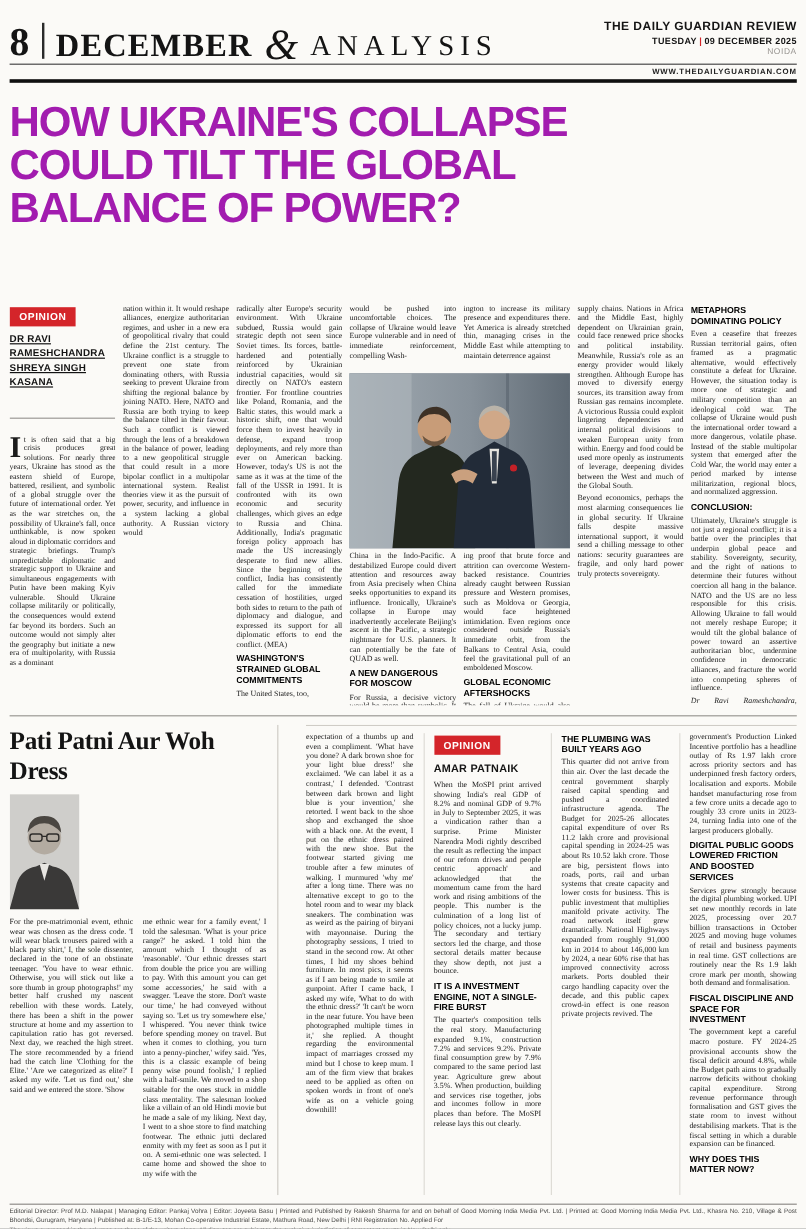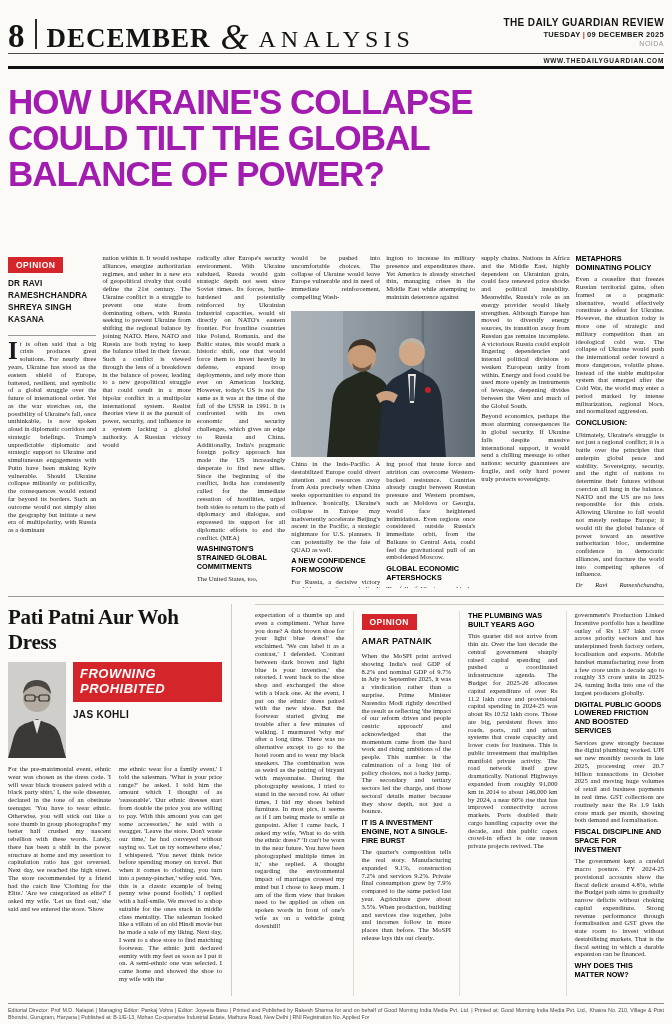--- a/index.html
+++ b/index.html
@@ -40,21 +40,21 @@
   .lead-photo { height:146px; flex:none; margin:3px 0; overflow:hidden; background:#8a949d; }
   .bt { font-size:6.6px; line-height:1.18; text-align:justify; color:#1b1b1b; margin-bottom:3px; }
   .sh { font-family:"Liberation Sans", sans-serif; font-size:7.3px; font-weight:800; line-height:1.22; margin:4px 0 2.5px; color:#000; }
   .sh.first { margin-top:1px; }
   .dropcap { float:left; font-size:25px; line-height:20px; font-weight:700; padding:1px 2px 0 0; }
   .red-box {
     background:#d4252a; color:#fff; font-family:"Liberation Sans", sans-serif;
     font-weight:800; font-size:8.5px; letter-spacing:.5px; padding:3px 8px;
     display:inline-block; margin-bottom:5px;
   }
-  .authors { border-bottom:1px solid #9c9a96; padding-bottom:9px; margin-bottom:4px; }
+  .authors { border-bottom:1px solid #9c9a96; padding-bottom:23px; margin-bottom:14px;text-decoration:underline; }
   .author { font-family:"Liberation Sans", sans-serif; font-size:8.2px; font-weight:800; line-height:1.45; letter-spacing:.2px; }
   .bio { font-style:italic; color:#222; margin-top:3px; }
   
   .section-divider { height:1px; background:#9b9994; margin:8px 0 7px; }
   .bottom { display:flex; gap:23px; height:392px; overflow:hidden; }
   .pati-block { width:224px; flex:none; border-right:1px solid #cfccc6; padding-right:9px; overflow:hidden; }
   .pati-headline { font-size:21px; font-weight:700; letter-spacing:-.3px; margin:1px 0 7px; }
   .pati-media { display:flex; gap:7px; height:96px; margin-bottom:7px; }
   .pati-portrait { width:58px; flex:none; overflow:hidden; background:#cfcecb; }
   .pati-kick { flex:1; }
@@ -146,21 +146,21 @@
             <circle cx="121" cy="42" r="13" fill="#d0a888"></circle>
             <path d="M108 40 Q109 28 121 27 Q133 28 134 40 Q127 31 121 31 Q113 31 108 40 Z" fill="#b9b3a9"></path>
             <circle cx="137" cy="79" r="3" fill="#c32127"></circle>
           </g>
           <path d="M85 84 Q95 76 107 84 L103 92 Q95 86 89 92 Z" fill="#caa07e"></path>
         </svg>
       </figure>
       <div class="cg-row cg-bottom">
         <div class="half">
           <p class="bt">China in the Indo-Pacific. A destabilized Europe could divert attention and resources away from Asia precisely when China seeks opportunities to expand its influence. Ironically, Ukraine's collapse in Europe may inadvertently accelerate Beijing's ascent in the Pacific, a strategic nightmare for U.S. planners. It can potentially be the fate of QUAD as well.</p>
-          <h4 class="sh">A NEW CONFIDENCE FOR MOSCOW</h4>
+          <h4 class="sh">A NEW DANGEROUS FOR MOSCOW</h4>
           <p class="bt">For Russia, a decisive victory would be more than symbolic. It would embolden the Kremlin, offer-</p>
         </div>
         <div class="half">
           <p class="bt">ing proof that brute force and attrition can overcome Western-backed resistance. Countries already caught between Russian pressure and Western promises, such as Moldova or Georgia, would face heightened intimidation. Even regions once considered outside Russia's immediate orbit, from the Balkans to Central Asia, could feel the gravitational pull of an emboldened Moscow.</p>
           <h4 class="sh">GLOBAL ECONOMIC AFTERSHOCKS</h4>
           <p class="bt">The fall of Ukraine would also have a ripple effect on the global economy. Ukraine has long been a major supplier of grain, metals, and critical minerals. If these resources fell under Russian control, Moscow would gain new leverage over global food and mineral</p>
         </div>
       </div>
     </div>
     <div class="col">
@@ -188,27 +188,20 @@
             <rect width="58" height="96" fill="#cfcecb"></rect>
             <path d="M0 96 L6 74 Q10 62 22 60 L29 57 L36 60 Q48 62 52 74 L58 96 Z" fill="#3a3938"></path>
             <polygon points="25,58 33,58 29,72" fill="#e8e6e2"></polygon>
             <circle cx="29" cy="36" r="14" fill="#b3aba1"></circle>
             <path d="M15 32 Q16 18 29 18 Q42 18 43 32 Q36 24 29 24 Q20 24 15 32 Z" fill="#4a4641"></path>
             <rect x="17" y="33" width="10" height="6" rx="2" fill="none" stroke="#2e2c2a" stroke-width="1.2"></rect>
             <rect x="31" y="33" width="10" height="6" rx="2" fill="none" stroke="#2e2c2a" stroke-width="1.2"></rect>
             <line x1="27" y1="35" x2="31" y2="35" stroke="#2e2c2a" stroke-width="1"></line>
           </svg>
         </figure>
-        <div class="pati-kick">
-          <div class="red-box big-kick">
-            <div>FROWNING</div>
-            <div>PROHIBITED</div>
-          </div>
-          <div class="pati-author">JAS KOHLI</div>
-        </div>
       </div>
       <div class="pati-cols">
         <p class="bt">For the pre-matrimonial event, ethnic wear was chosen as the dress code. 'I will wear black trousers paired with a black party shirt,' I, the sole dissenter, declared in the tone of an obstinate teenager. 'You have to wear ethnic. Otherwise, you will stick out like a sore thumb in group photographs!' my better half crushed my nascent rebellion with these words. Lately, there has been a shift in the power structure at home and my assertion to capitulation ratio has got reversed. Next day, we reached the high street. The store recommended by a friend had the catch line 'Clothing for the Elite.' 'Are we categorized as elite?' I asked my wife. 'Let us find out,' she said and we entered the store. 'Show</p>
         <p class="bt">me ethnic wear for a family event,' I told the salesman. 'What is your price range?' he asked. I told him the amount which I thought of as 'reasonable'. 'Our ethnic dresses start from double the price you are willing to pay. With this amount you can get some accessories,' he said with a swagger. 'Leave the store. Don't waste our time,' he had conveyed without saying so. 'Let us try somewhere else,' I whispered. 'You never think twice before spending money on travel. But when it comes to clothing, you turn into a penny-pincher,' wifey said. 'Yes, this is a classic example of being penny wise pound foolish,' I replied with a half-smile. We moved to a shop suitable for the ones stuck in middle class mentality. The salesman looked like a villain of an old Hindi movie but he made a sale of my liking. Next day, I went to a shoe store to find matching footwear. The ethnic jutti declared enmity with my feet as soon as I put it on. A semi-ethnic one was selected. I came home and showed the shoe to my wife with the</p>
       </div>
     </div>
 
     <div class="eight-block">
       <div class="eight-cols">
         <div class="ecol">

